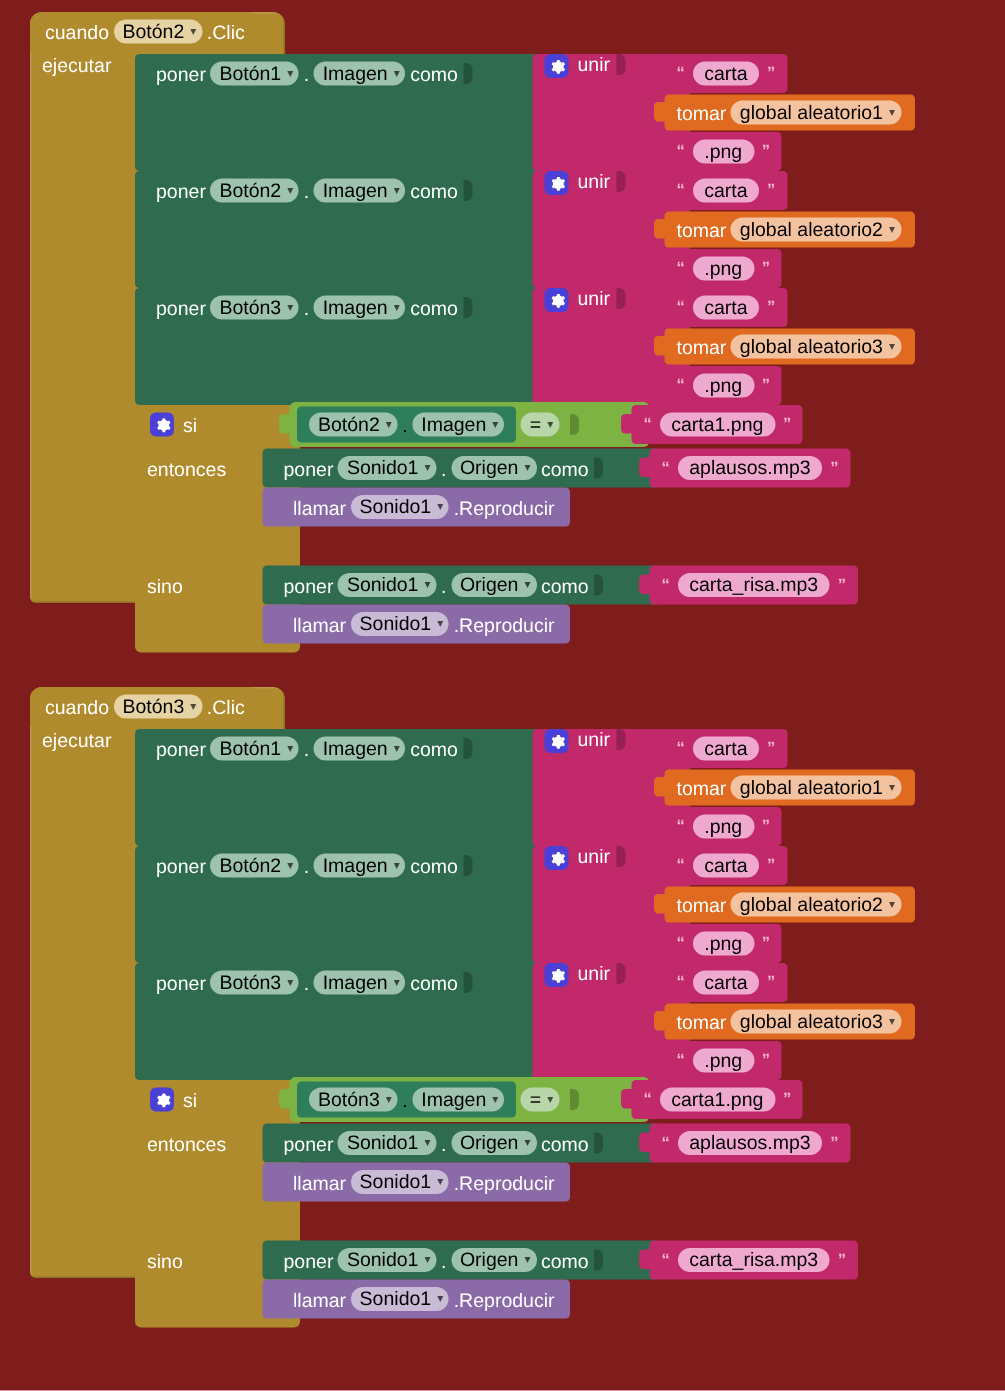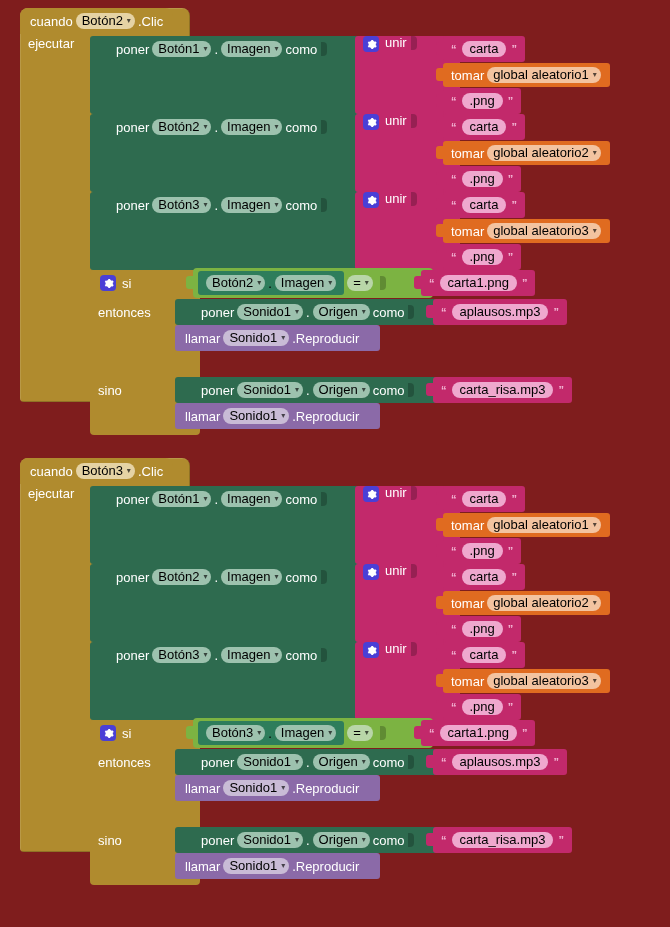--- a/index.html
+++ b/index.html
@@ -40,21 +40,21 @@
   .field .caret{margin-left:4px;font-size:8px;opacity:.65;line-height:1;}
   .f-gold{background:#E5D3A4;}
   .f-green{background:#9DC2AE;}
   .f-lgreen{background:#B9D6A8;}
   .f-orange{background:#F3C3A0;}
   .f-purple{background:#C9BBD6;}
   .f-pink{background:#EFA8CE;color:#000;border-radius:10px;padding:1px 8px 2px 8px;}
 
   
   .setter{background:#2E6B4F;}
-  .setter-row{height:26px;display:flex;align-items:center;padding-left:26px;white-space:nowrap;}
+  .setter-row{height:26px;display:flex;align-items:center;padding-left:14px;white-space:nowrap;}
 
   
   .txt{
     background:#C2296B;
     border-radius:3px;
     height:26px;
     display:flex;align-items:center;
     padding:0 6px;
     white-space:nowrap;
     box-sizing:border-box;
@@ -82,21 +82,21 @@
   .cmp{
     background:#7CB342;border-radius:4px;height:30px;
     display:flex;align-items:center;padding:0 5px;box-sizing:border-box;
   }
   
   .getcomp{
     background:#2E7D5B;border-radius:3px;height:24px;
     display:inline-flex;align-items:center;padding:0 5px;box-sizing:border-box;
   }
   
-  .call{background:#8B6AA8;border-radius:3px;height:26px;display:flex;align-items:center;padding-left:10px;white-space:nowrap;box-sizing:border-box;}
+  .call{background:#8B6AA8;border-radius:3px;height:26px;display:flex;align-items:center;padding-left:10px;white-space:nowrap;box-sizing:border-box;justify-content:center;}
 
   
   .gear{
     width:16px;height:16px;border-radius:4px;
     background:#4A3FD6;
     display:inline-flex;align-items:center;justify-content:center;
     margin-right:6px;flex:0 0 auto;
   }
   .gear svg{display:block;}
 

